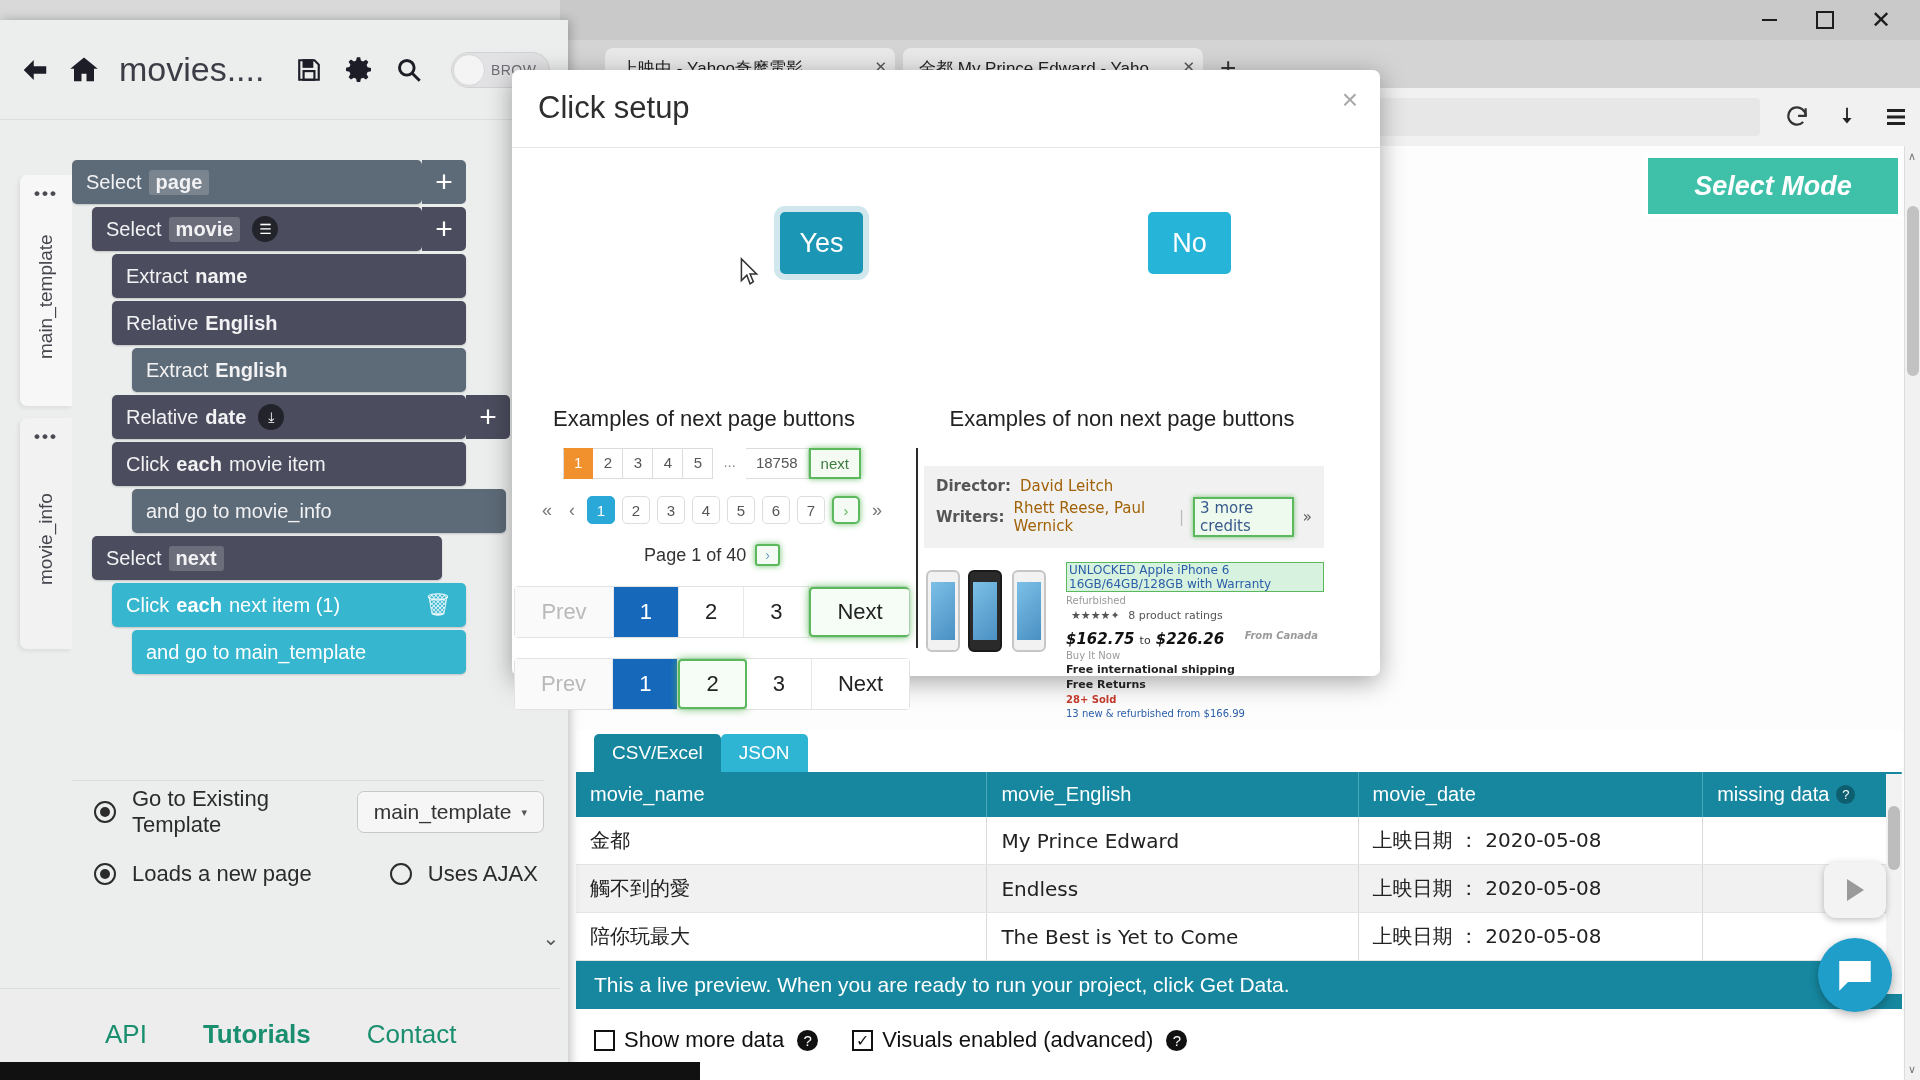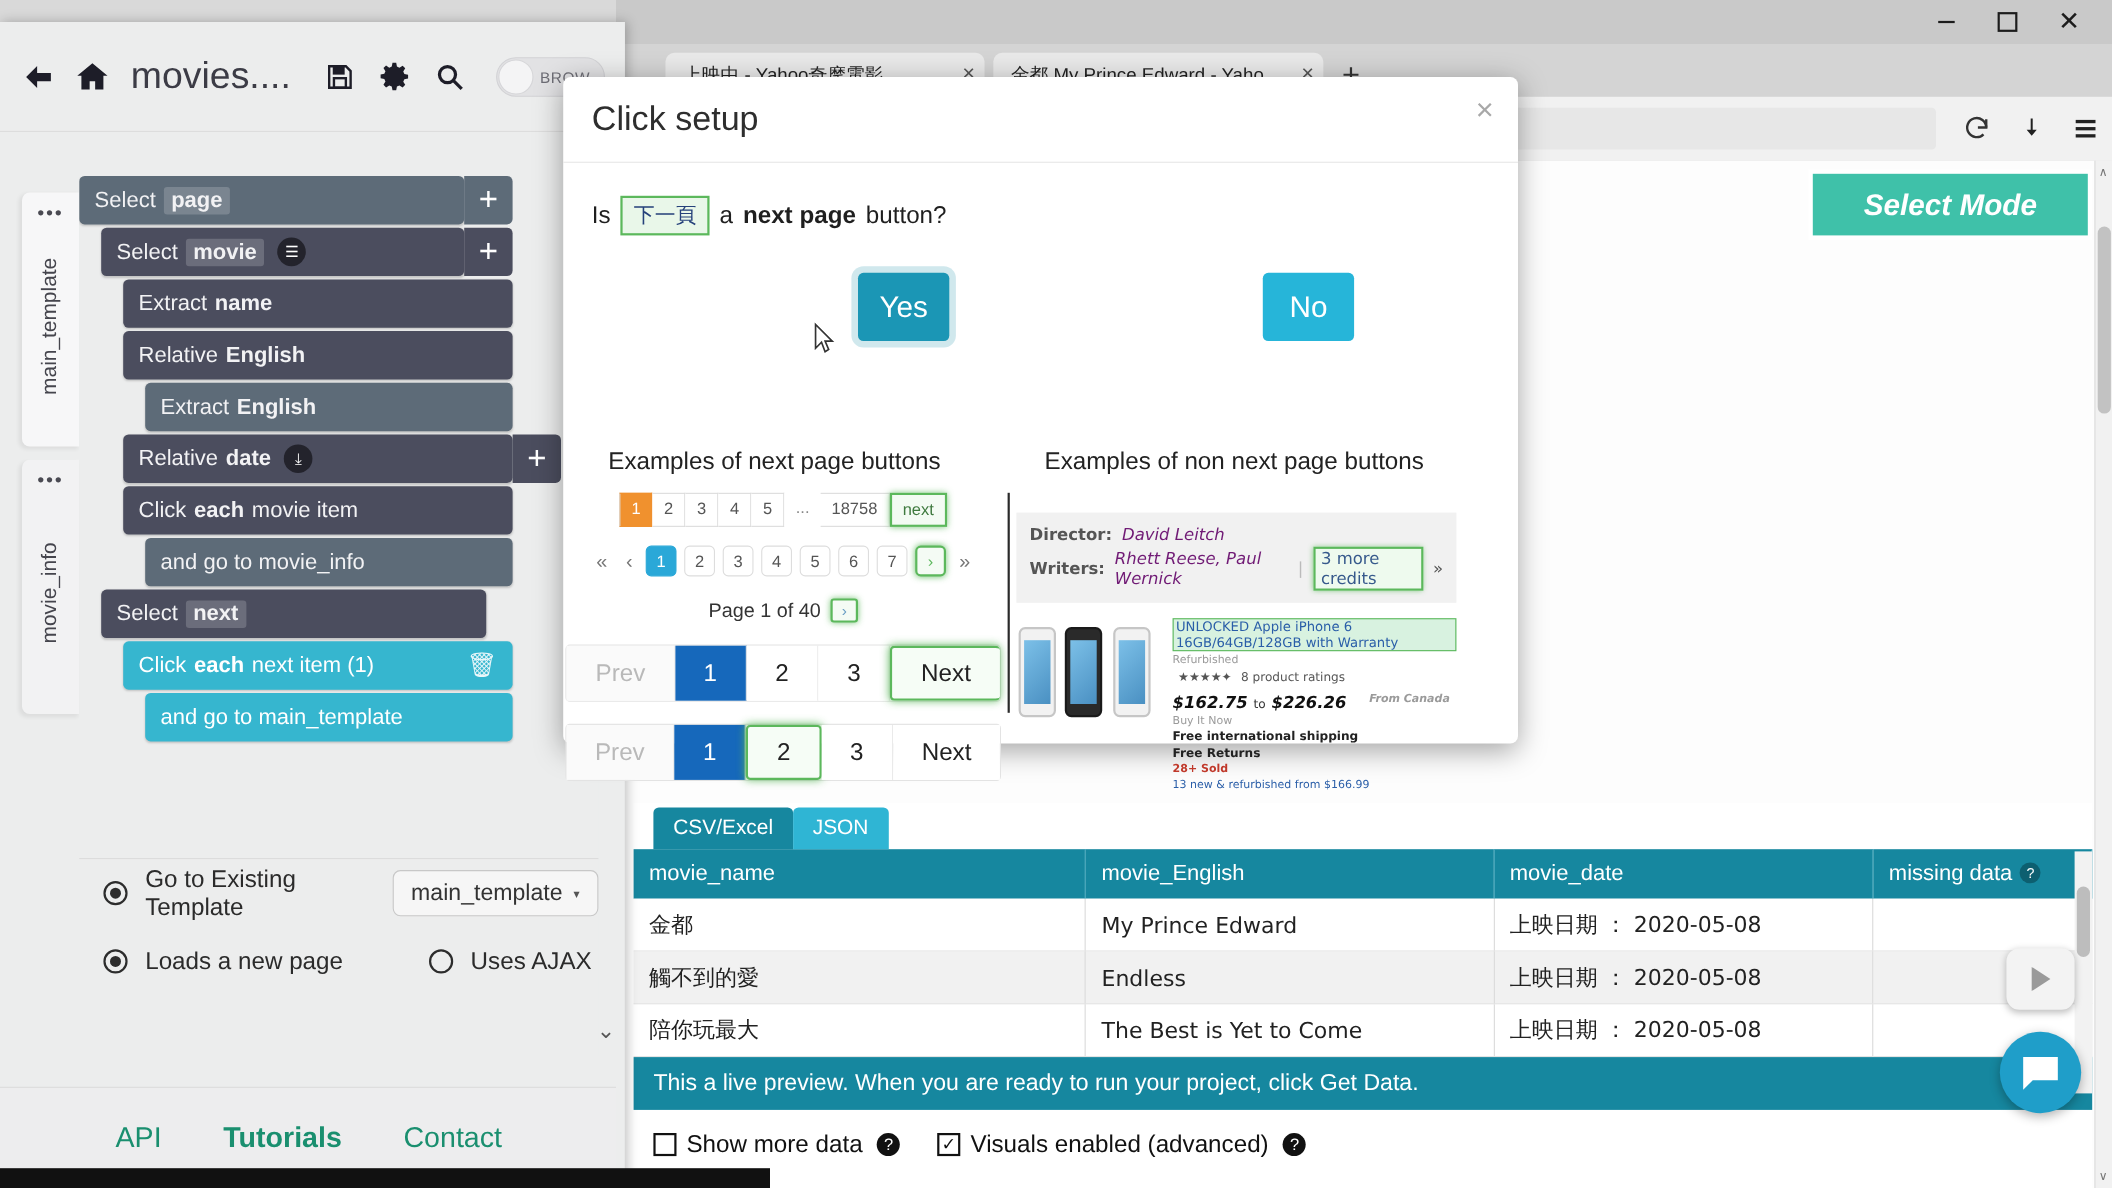--- a/index.html
+++ b/index.html
@@ -279,21 +279,21 @@
   .search-row { display: flex; align-items: center; justify-content: center; gap: 18px; }
   .search-btn { background: #1668bb; color: #fff; font-weight: bold; font-size: 19px;
     padding: 9px 26px; border: 2px solid #5cb85c; border-radius: 2px;
     box-shadow: 0 0 6px rgba(92,184,92,.8); }
   .adv-link { color: #1a5fa8; font-size: 15px; }
 
   .credits { margin-top: 18px; background: #f1f1f1; padding: 9px 12px;
     font-family: "DejaVu Sans", sans-serif; font-size: 15px; }
   .credits .row { display: flex; align-items: center; gap: 9px; margin: 2px 0; }
   .credits .k { color: #555; font-weight: bold; }
-  .credits .v { color: #701a75; font-style: italic; }
+  .credits .v { color: #a16207; }
   .credits .sep { color: #bbb; }
   .credits .chip { border: 2px solid #5cb85c; background: #eefaee; color: #375a8c;
     padding: 0 5px; box-shadow: 0 0 5px rgba(92,184,92,.8); }
   .credits .arr { color: #555; }
 
   .ebay { margin-top: 14px; display: flex; gap: 12px; }
   .ebay .photo { width: 130px; height: 98px; position: relative; flex: none;
     background: #fff; }
   .phone { position: absolute; top: 8px; width: 34px; height: 82px; border-radius: 6px;
     border: 2px solid #c6c6c6; background: #f2f2f2; overflow: hidden; }
@@ -609,21 +609,21 @@
         <span class="circ-ic">⤓</span>
         <span class="plus" style="background:#4b4d5e">+</span>
       </div>
 
       <div class="cmd lvl2" style="width:354px;margin-left:40px">
         <span>Click</span>
         <b>each</b>
         <span style="margin-left:7px">movie item</span>
       </div>
 
-      <div class="cmd lvl2b" style="width:334px;margin-left:60px">
+      <div class="cmd lvl2b" style="width:374px;margin-left:60px">
         <span>and go to movie_info</span>
       </div>
 
       <div class="cmd lvl-sel" style="width:350px;margin-left:20px">
         <span>Select</span>
         <span class="tok">next</span>
       </div>
 
       <div class="cmd teal" style="width:354px;margin-left:40px">
         <span>Click</span>
@@ -672,27 +672,20 @@
   <div class="modal-overlay">
     <div class="modal">
 
       <div class="modal-head">
         <div class="modal-title">Click setup</div>
         <div class="modal-x">×</div>
       </div>
 
       <div class="modal-body">
 
-        <div class="question">
-          <span>Is</span>
-          <span class="q-chip">下一頁</span>
-          <span>a</span>
-          <b>next page</b>
-          <span>button?</span>
-        </div>
 
         <div class="yn-row">
           <div class="yesbtn">Yes</div>
           <div class="nobtn">No</div>
           <svg class="cursor" viewBox="0 0 24 30">
             <path d="M5 2 L5 22 L10 17 L13 25 L16 23 L13 16 L19 16 Z" fill="#ffffff" stroke="#333" stroke-width="1.4"></path>
           </svg>
         </div>
 
         <div class="ex-title left">Examples of next page buttons</div>

